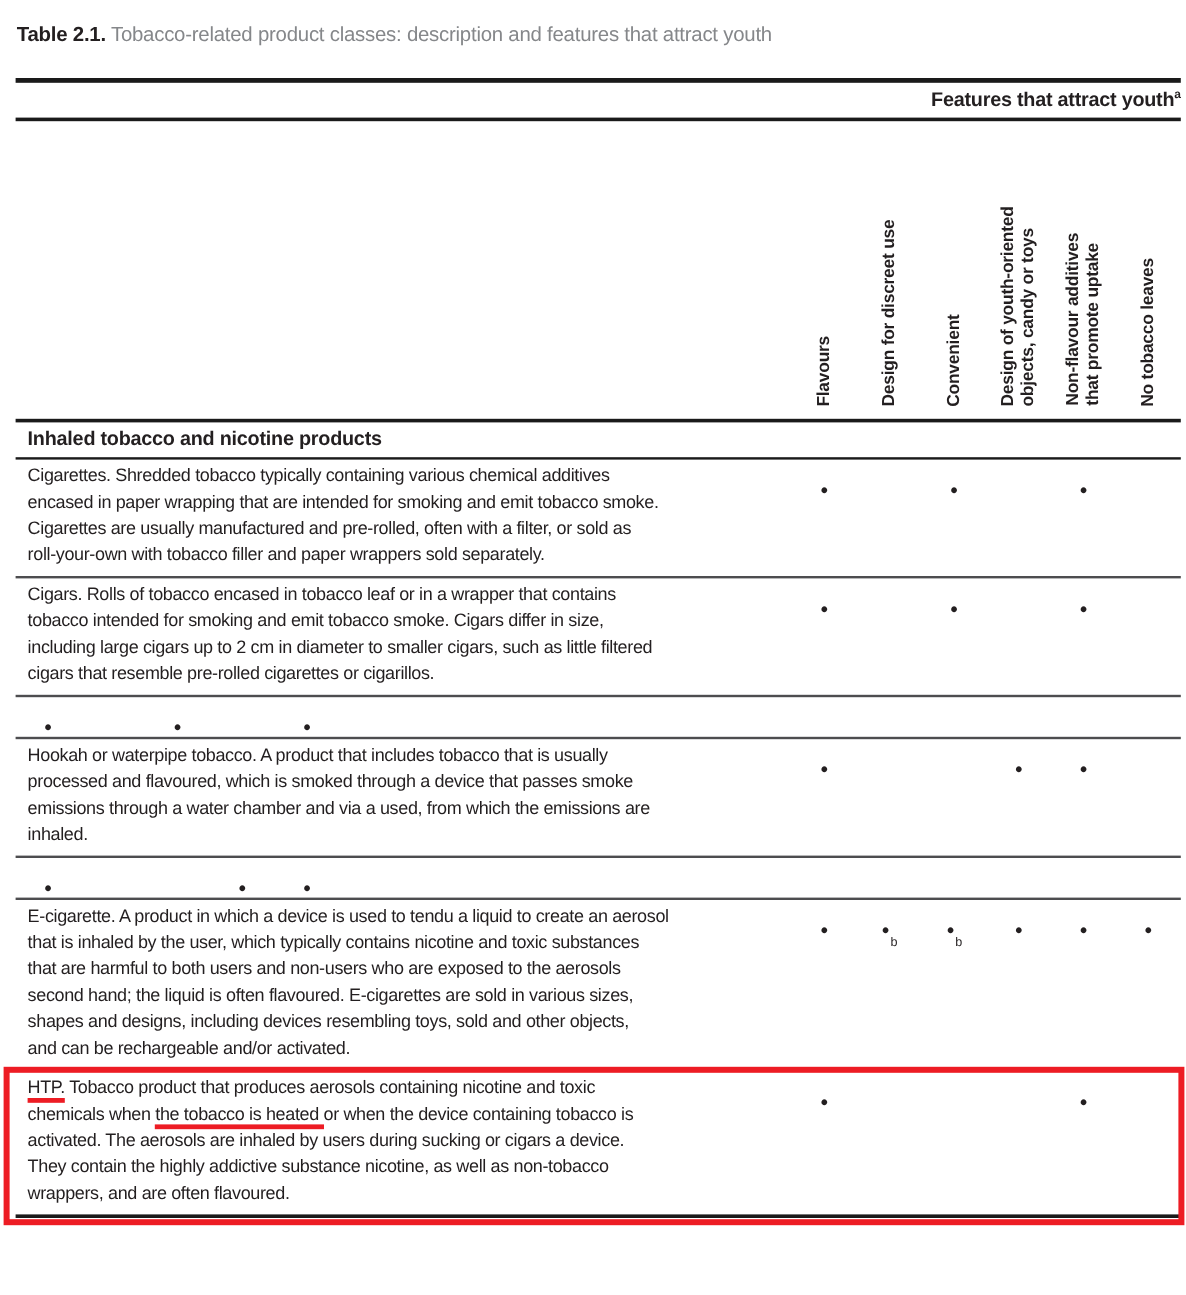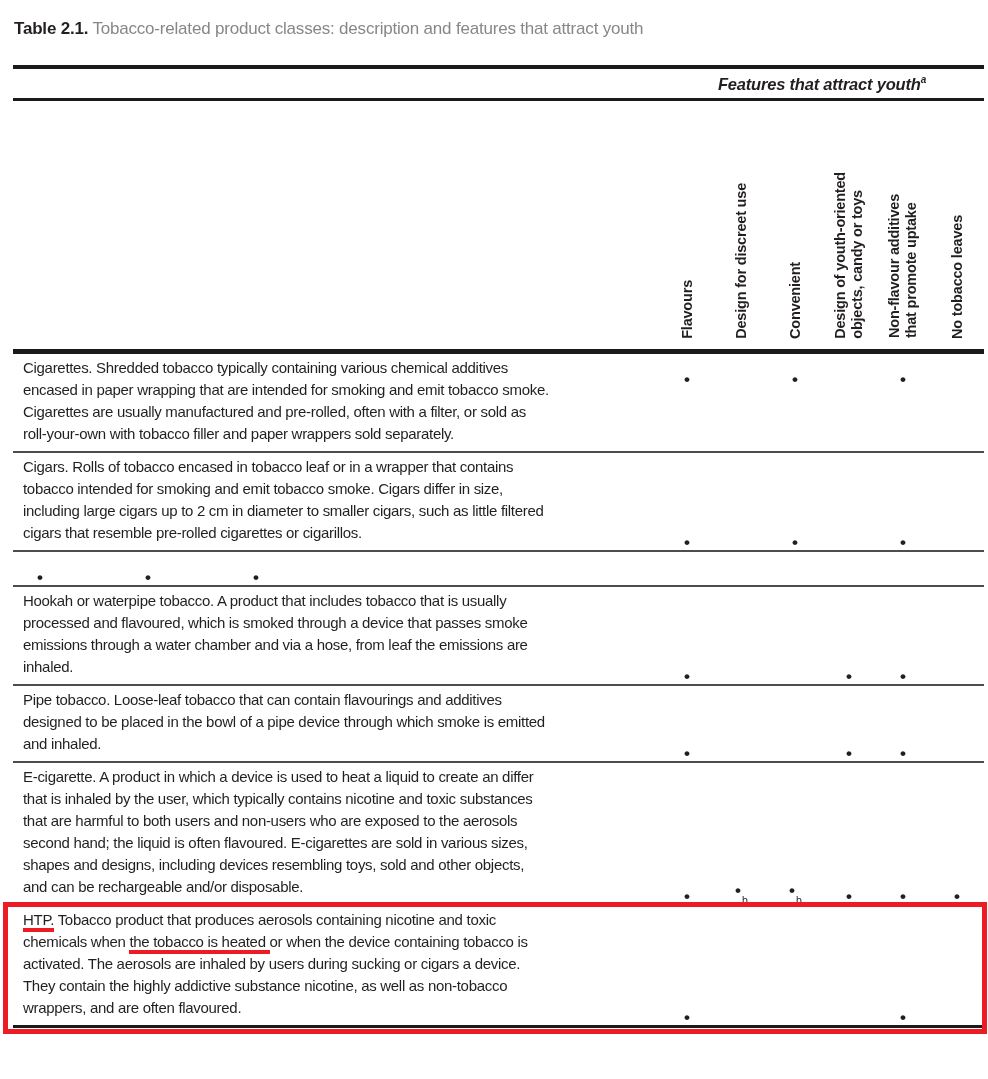--- a/index.html
+++ b/index.html
@@ -31,26 +31,25 @@
   
   .table { margin: 24px 4px 0 13px; }
   .rule { border: none; background: var(--rule); height: 3px; }
   .rule.thick { height: 4px; }
   .rule.thin { height: 2px; }
 
   .features-row { display: flex; align-items: center; }
   .features-spacer { flex: 1; }
   .features-label {
     width: 324px;
-    text-align: center;
+    text-align: right;
     font-weight: bold;
     font-size: 16.5px;
     padding: 5px 0 4px 0;
     letter-spacing: -0.2px;
-    font-style: italic;
   }
   .features-label sup { font-size: 10px; }
 
   
   .colheads { display: flex; height: 248px; }
   .colheads .spacer { flex: 1; }
   .col-h {
     width: 54px;
     display: flex;
     flex-direction: column;
@@ -72,21 +71,21 @@
   .section-row {
     font-weight: bold;
     font-size: 16.5px;
     padding: 5px 0 5px 10px;
     letter-spacing: -0.2px;
   }
 
   
   .rows { border-bottom: 3px solid var(--rule); }
   .row { display: flex; position: relative; }
-  .row + .row { border-top: 2px solid var(--divider); align-items: flex-end; }
+  .row + .row { border-top: 2px solid var(--divider); }
   .desc {
     flex: 1;
     font-size: 15px;
     line-height: 22px;
     letter-spacing: -0.3px;
     padding: 3px 8px 6px 10px;
     white-space: pre-line;
   }
   .redline {
     border-bottom: 4px solid var(--red);
@@ -150,20 +149,21 @@
         <div class="col-h">
           <div class="vtext">Non-flavour additives
 that promote uptake</div>
         </div>
         <div class="col-h">
           <div class="vtext">No tobacco leaves</div>
         </div>
       </div>
 
     <div class="rule"></div>
+    <div class="section-row">Inhaled tobacco and nicotine products</div>
     <div class="rule thin"></div>
 
     <div class="rows" id="rows">
         <div class="row">
           <div class="desc"><span>Cigarettes. Shredded tobacco typically containing various chemical additives</span>
 <span>encased in paper wrapping that are intended for smoking and emit tobacco smoke.</span>
 <span>Cigarettes are usually manufactured and pre-rolled, often with a filter, or sold as</span>
 <span>roll-your-own with tobacco filler and paper wrappers sold separately.</span>
 </div>
           <div class="dotcell"><span class="dot">•</span></div>
@@ -190,49 +190,45 @@
           <div class="dotcell"><span class="dot">•</span></div>
           <div class="dotcell"></div>
           <div class="dotcell"><span class="dot">•</span></div>
           <div class="dotcell"></div>
           <div class="dotcell"><span class="dot">•</span></div>
           <div class="dotcell"></div>
         </div>
         <div class="row">
           <div class="desc"><span>Hookah or waterpipe tobacco. A product that includes tobacco that is usually</span>
 <span>processed and flavoured, which is smoked through a device that passes smoke</span>
-<span>emissions through a water chamber and via a hose, from leaf the emissions are</span>
+<span>emissions through a water chamber and via a used, from which the emissions are</span>
 <span>inhaled.</span>
 </div>
           <div class="dotcell"><span class="dot">•</span></div>
           <div class="dotcell"></div>
           <div class="dotcell"></div>
           <div class="dotcell"><span class="dot">•</span></div>
           <div class="dotcell"><span class="dot">•</span></div>
           <div class="dotcell"></div>
         </div>
         <div class="row">
-          <div class="desc"><span>Pipe tobacco. Loose-leaf tobacco that can contain flavourings and additives</span>
-<span>designed to be placed in the bowl of a pipe device through which smoke is emitted</span>
-<span>and inhaled.</span>
-</div>
-          <div class="dotcell"><span class="dot">•</span></div>
-          <div class="dotcell"></div>
-          <div class="dotcell"></div>
-          <div class="dotcell"><span class="dot">•</span></div>
-          <div class="dotcell"><span class="dot">•</span></div>
-          <div class="dotcell"></div>
-        </div>
-        <div class="row">
-          <div class="desc"><span>E-cigarette. A product in which a device is used to heat a liquid to create an differ</span>
+          <div class="dotcell"><span class="dot">•</span></div>
+          <div class="dotcell"></div>
+          <div class="dotcell"></div>
+          <div class="dotcell"><span class="dot">•</span></div>
+          <div class="dotcell"><span class="dot">•</span></div>
+          <div class="dotcell"></div>
+        </div>
+        <div class="row">
+          <div class="desc"><span>E-cigarette. A product in which a device is used to tendu a liquid to create an aerosol</span>
 <span>that is inhaled by the user, which typically contains nicotine and toxic substances</span>
 <span>that are harmful to both users and non-users who are exposed to the aerosols</span>
 <span>second hand; the liquid is often flavoured. E-cigarettes are sold in various sizes,</span>
 <span>shapes and designs, including devices resembling toys, sold and other objects,</span>
-<span>and can be rechargeable and/or disposable.</span>
+<span>and can be rechargeable and/or activated.</span>
 </div>
           <div class="dotcell"><span class="dot">•</span></div>
           <div class="dotcell"><span class="dot">•</span><sub class="fn">b</sub></div>
           <div class="dotcell"><span class="dot">•</span><sub class="fn">b</sub></div>
           <div class="dotcell"><span class="dot">•</span></div>
           <div class="dotcell"><span class="dot">•</span></div>
           <div class="dotcell"><span class="dot">•</span></div>
         </div>
         <div class="row hl">
           <div class="desc"><span class="redline">HTP.</span><span> Tobacco product that produces aerosols containing nicotine and toxic</span>

